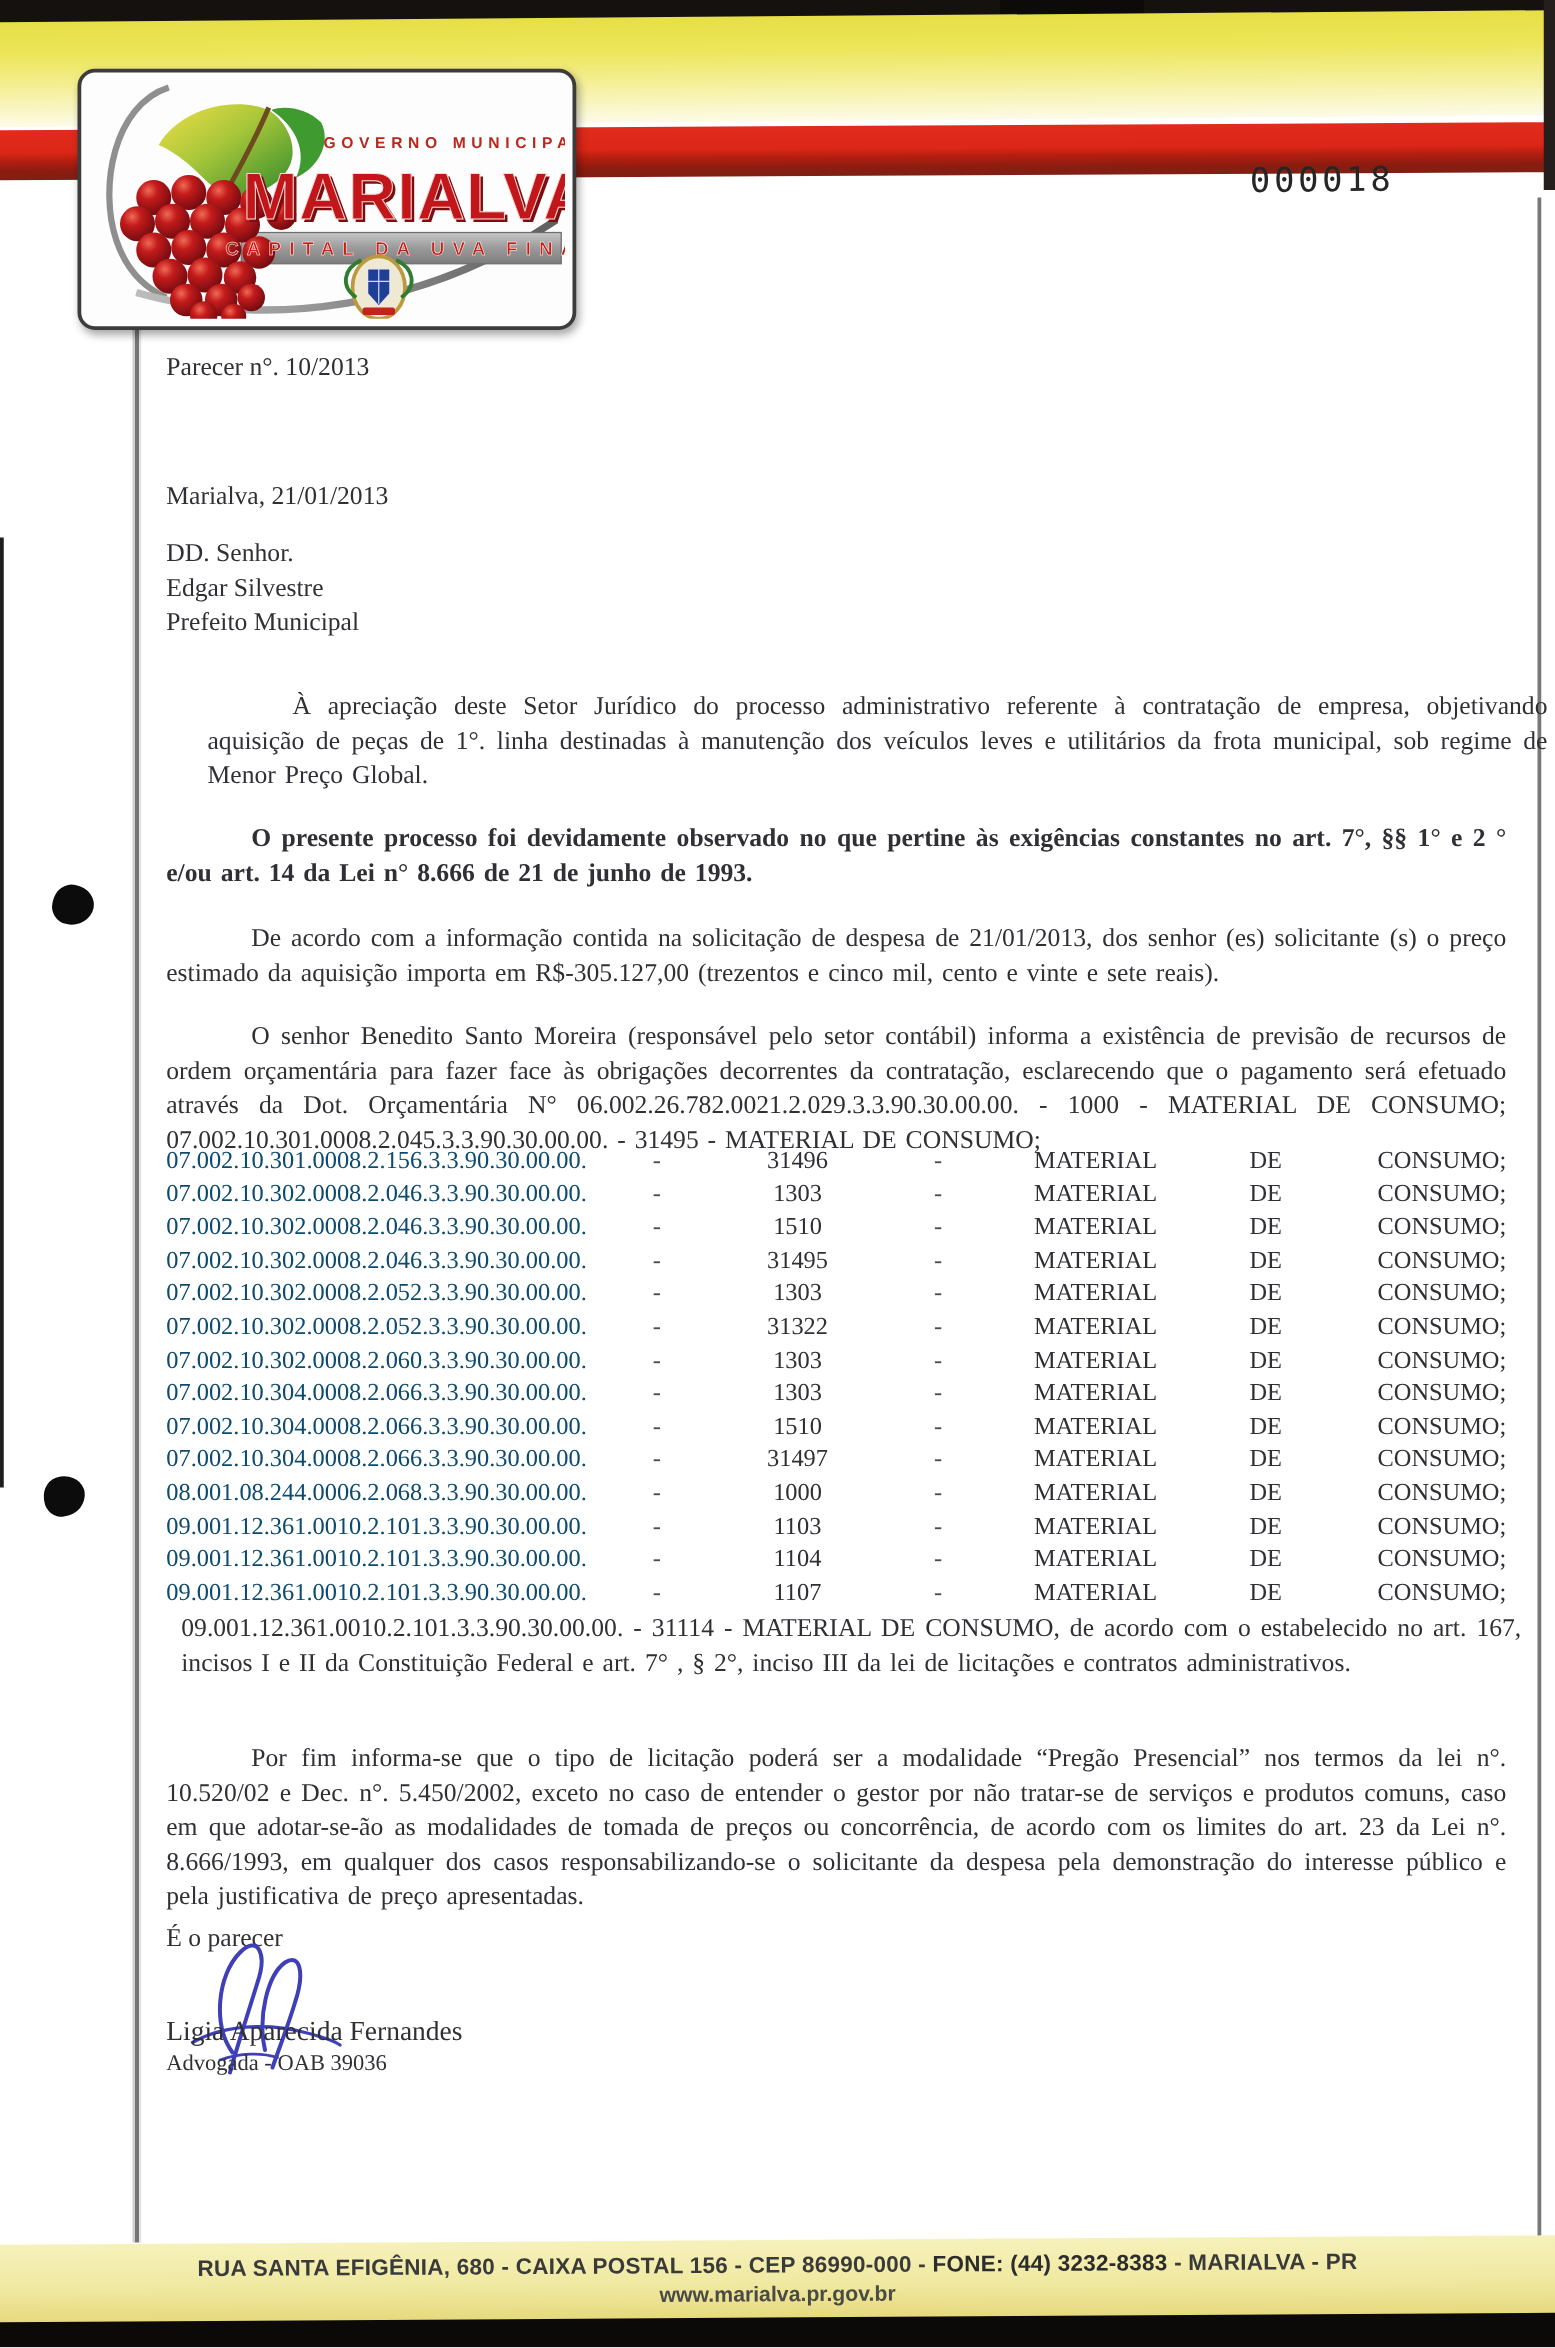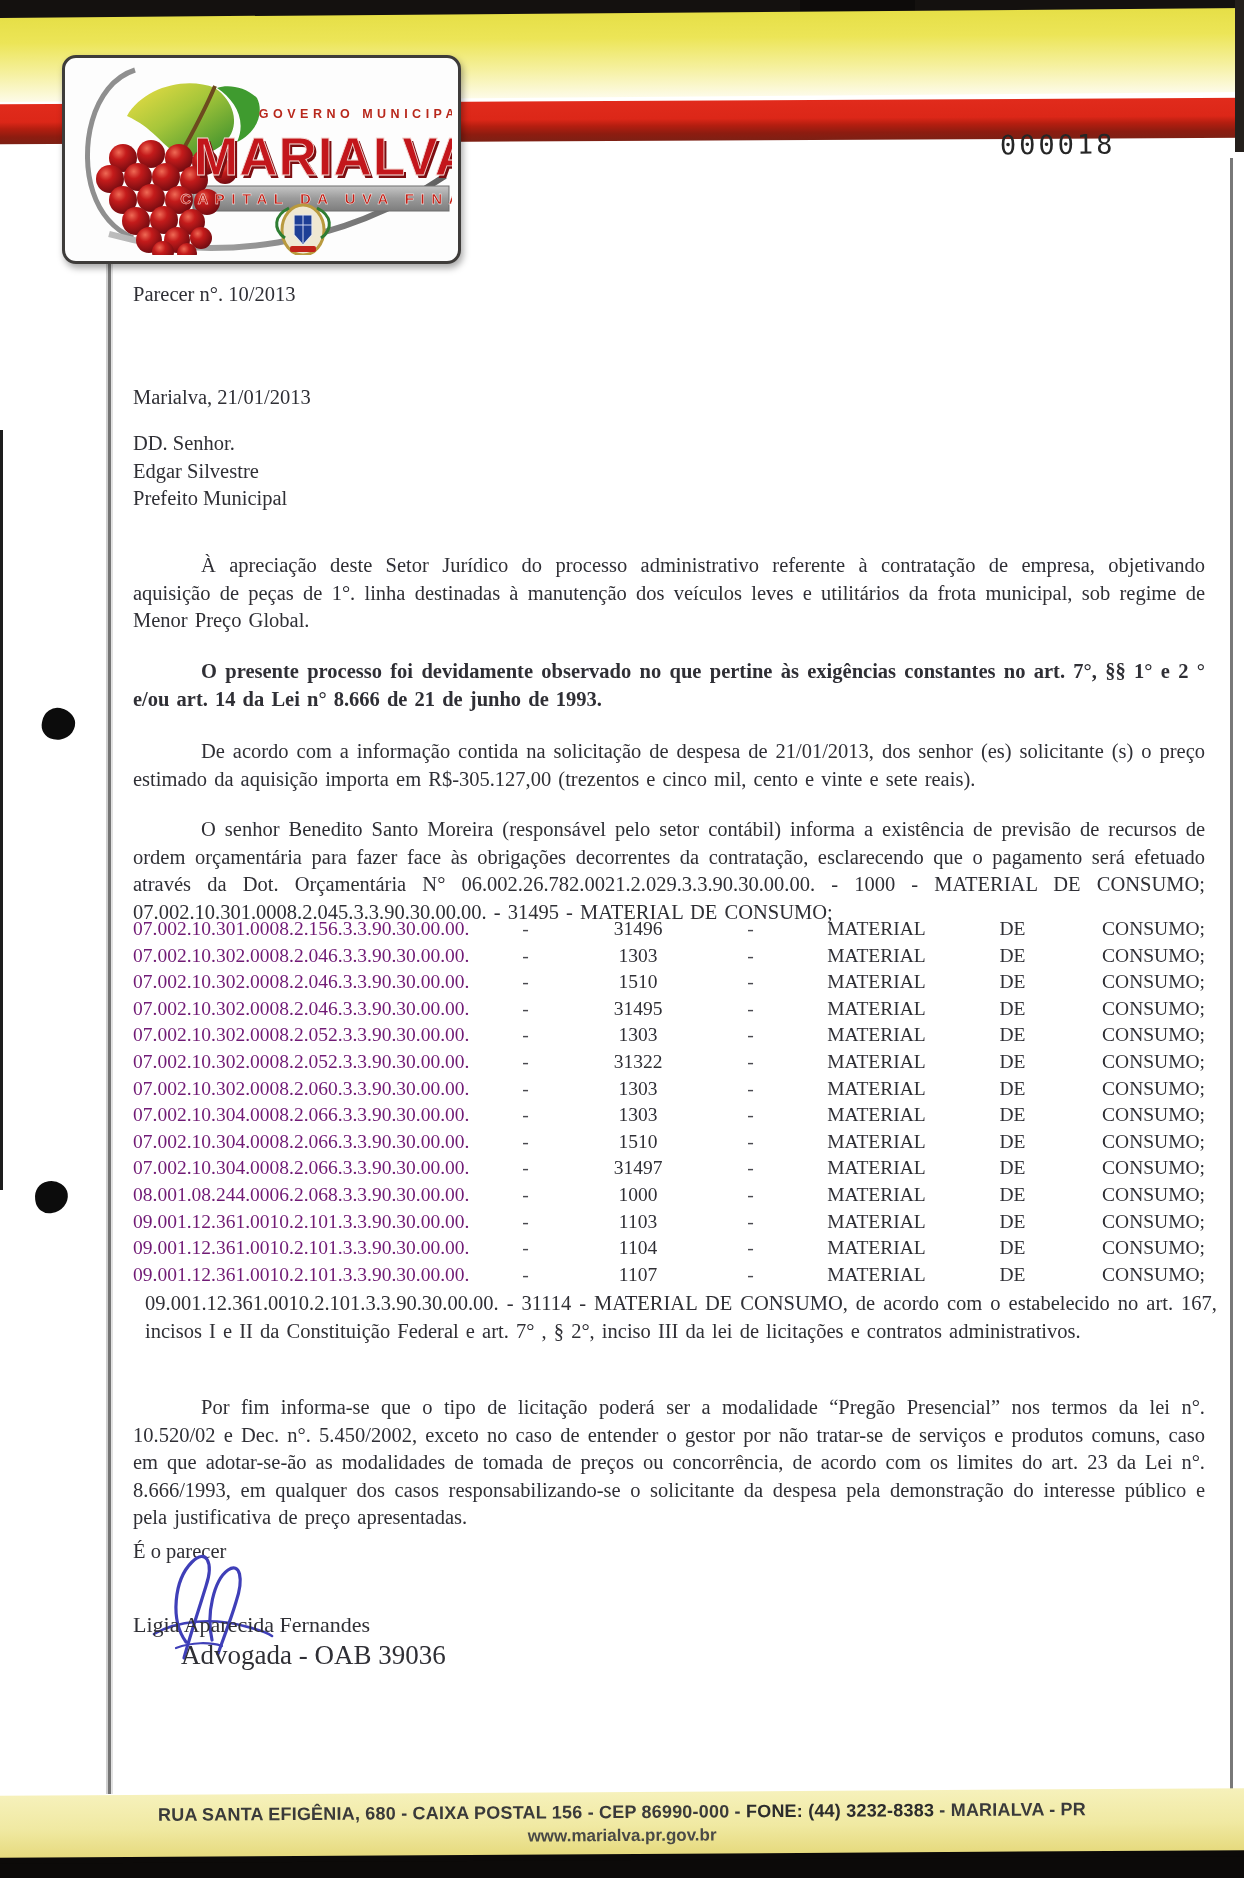--- a/index.html
+++ b/index.html
@@ -36,30 +36,30 @@
   
   .doc-line,.doc-par{position:absolute;left:133px;width:1072px;font-size:20.5px;line-height:27.5px;}
   .doc-par{text-align:justify;text-indent:68px;word-spacing:2px;}
   .no-indent{text-indent:0;}
   .addr div{line-height:27.5px;}
 
   
   .dot-table{position:absolute;left:133px;top:918px;width:1072px;font-size:19.5px;}
   .dot-row{display:grid;grid-template-columns:345px 95px 130px 95px 1fr 115px 135px;height:26.6px;align-items:baseline;}
   .dot-row .c{white-space:nowrap;}
-  .dot-row .code{text-align:left;color:#701a75;}
+  .dot-row .code{text-align:left;color:#0c4a6e;}
   .dot-row .d{text-align:center;color:#4a4a50;}
   .dot-row .val{text-align:center;}
   .dot-row .m1,.dot-row .m2{text-align:center;}
   .dot-row .m3{text-align:right;}
 
   
   .sig-scribble{position:absolute;left:148px;top:1550px;}
   .sig-name{position:absolute;left:133px;top:1612px;font-size:22px;}
-  .sig-title{position:absolute;left:133px;top:1640px;font-size:27px;margin-left:48px;}
+  .sig-title{position:absolute;left:133px;top:1640px;font-size:18px;}
 
   
   .footer-black{position:absolute;left:0;bottom:0;width:100%;height:30px;background:#0c0a09;}
   .footer-band{position:absolute;left:-10px;right:-10px;top:1792px;height:62px;transform:rotate(-0.35deg);
         background:linear-gradient(180deg,#f6f1bb 0%,#f0e9a2 55%,#e6da7e 100%);
         box-shadow:0 6px 0 #0c0a09;
         font-family:"Liberation Sans","DejaVu Sans",sans-serif;color:#3a3a3a;text-align:center;}
   .footer-line1{margin-top:10px;font-size:18px;font-weight:600;letter-spacing:.2px;}
   .footer-line1 b{font-weight:800;color:#2c2c2c;}
   .footer-line2{margin-top:3px;font-size:17px;font-weight:600;color:#4a4a46;}
@@ -158,21 +158,21 @@
 
   <div class="doc-line" style="top:281px;">Parecer n°. 10/2013</div>
   <div class="doc-line" style="top:356px;margin-top:28px;">Marialva, 21/01/2013</div>
 
   <div class="doc-line addr" style="top:430px;">
     <div>DD. Senhor.</div>
     <div>Edgar Silvestre</div>
     <div>Prefeito Municipal</div>
   </div>
 
-  <div class="doc-par" style="top:552px;">À apreciação deste Setor Jurídico do processo administrativo referente à contratação de empresa, objetivando aquisição de peças de 1°. linha destinadas à manutenção dos veículos leves e utilitários da frota municipal, sob regime de Menor Preço Global.</div>
+  <div class="doc-par" style="top:552px;margin-left:33px;">À apreciação deste Setor Jurídico do processo administrativo referente à contratação de empresa, objetivando aquisição de peças de 1°. linha destinadas à manutenção dos veículos leves e utilitários da frota municipal, sob regime de Menor Preço Global.</div>
   <div class="doc-par" style="top:658px;font-weight:bold;">O presente processo foi devidamente observado no que pertine às exigências constantes no art. 7°, §§ 1° e 2 ° e/ou art. 14 da Lei n° 8.666 de 21 de junho de 1993.</div>
   <div class="doc-par" style="top:738px;">De acordo com a informação contida na solicitação de despesa de 21/01/2013, dos senhor (es) solicitante (s) o preço estimado da aquisição importa em R$-305.127,00 (trezentos e cinco mil, cento e vinte e sete reais).</div>
   <div class="doc-par" style="top:816px;">O senhor Benedito Santo Moreira (responsável pelo setor contábil) informa a existência de previsão de recursos de ordem orçamentária para fazer face às obrigações decorrentes da contratação, esclarecendo que o pagamento será efetuado através da Dot. Orçamentária N° 06.002.26.782.0021.2.029.3.3.90.30.00.00. - 1000 - MATERIAL DE CONSUMO; 07.002.10.301.0008.2.045.3.3.90.30.00.00. - 31495 - MATERIAL DE CONSUMO;</div>
 
   <div class="dot-table">
   <div class="dot-row">
     <span class="c code">07.002.10.301.0008.2.156.3.3.90.30.00.00.</span>
     <span class="c d">-</span>
     <span class="c val">31496</span>
     <span class="c d">-</span>

